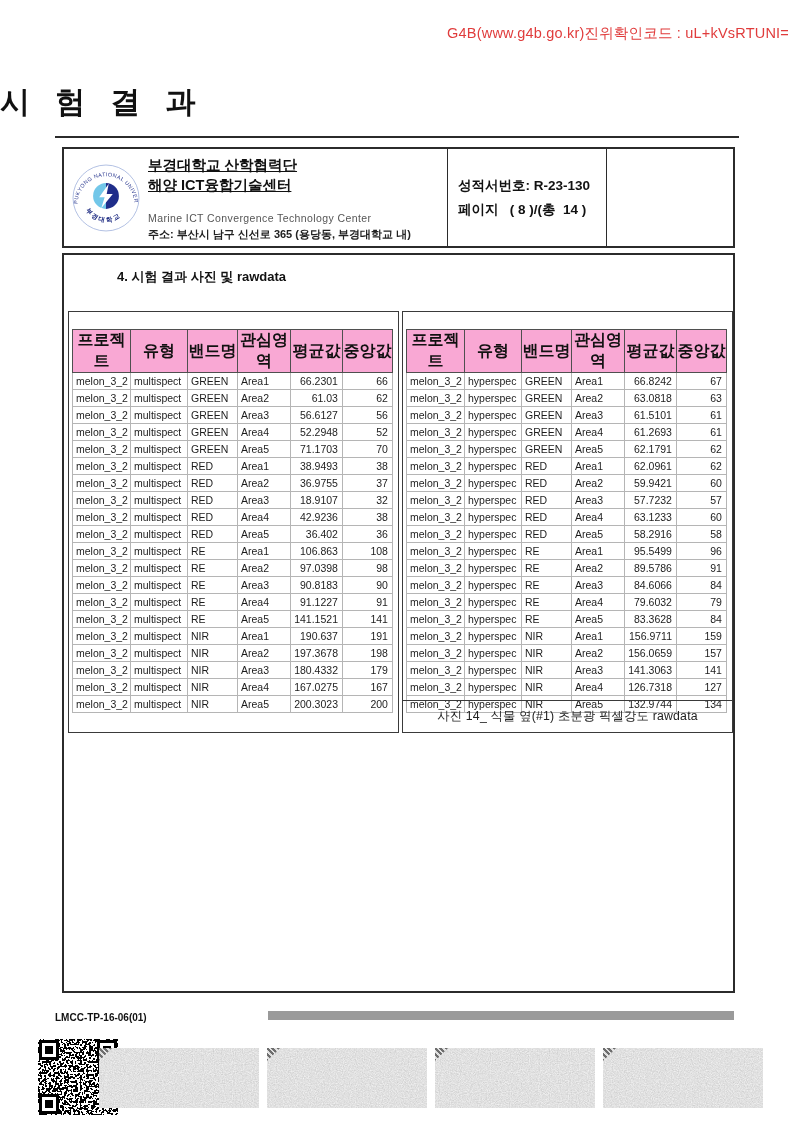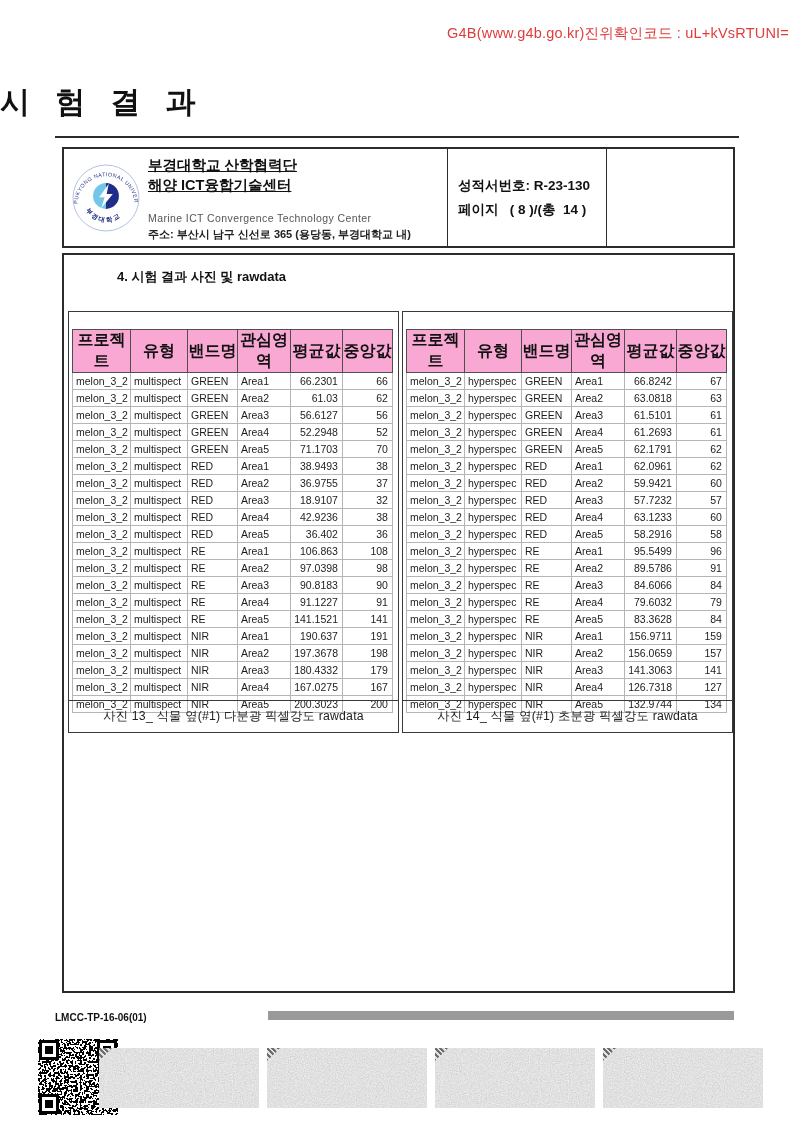--- a/index.html
+++ b/index.html
@@ -313,21 +313,20 @@
           <tr>
             <td class="txt">melon_3_2</td>
             <td class="txt">multispect</td>
             <td class="txt">NIR</td>
             <td class="txt">Area5</td>
             <td class="num">200.3023</td>
             <td class="num">200</td>
           </tr>
         </tbody>
       </table>
-    <div class="caption">사진 13_ 식물 옆(#1) 다분광 픽셀강도 rawdata</div>
   </div>
 
   <div class="table-box tb-right">
     <table class="xl">
       <colgroup>
           <col class="c0">
           <col class="c1">
           <col class="c2">
           <col class="c3">
           <col class="c4">

